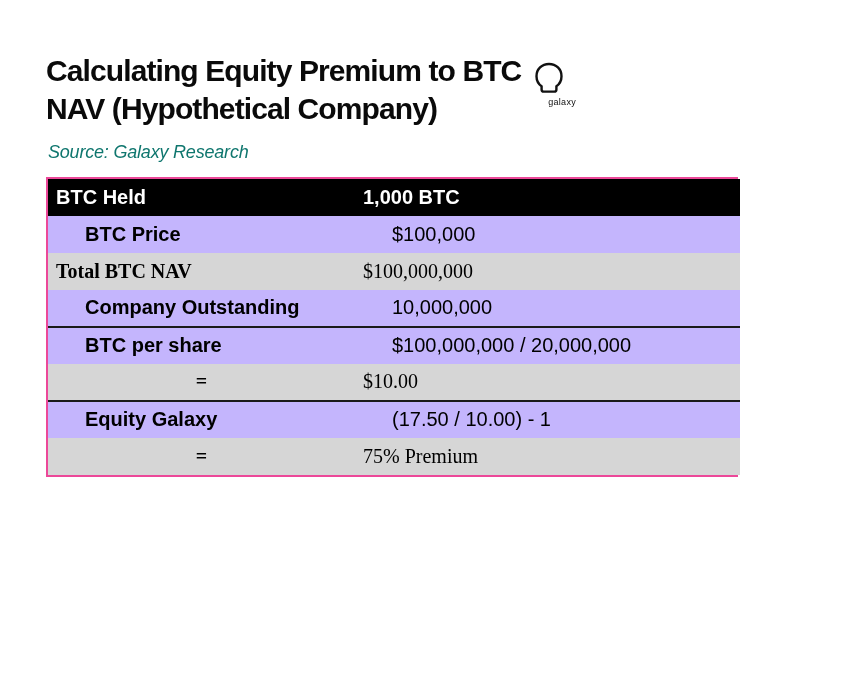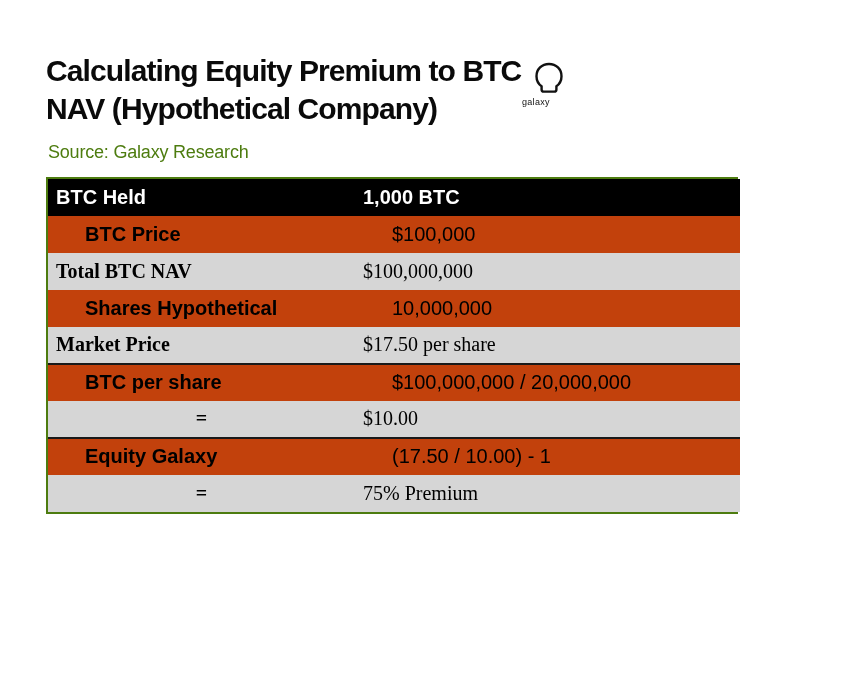--- a/index.html
+++ b/index.html
@@ -31,42 +31,43 @@
     letter-spacing: -0.9px;
     margin: 0;
     max-width: 660px;
     color: #0a0a0a;
   }
   .logo {
     position: absolute;
     top: 10px;
     right: 8px;
     width: 54px;
-    text-align: left;
+    text-align: right;
   }
   .logo svg {
     display: block;
     margin: 0 auto;
   }
   .logo-word {
     font-size: 9px;
     letter-spacing: 0.3px;
     color: #111;
     margin-top: 3px;
   }
   .source {
     font-size: 18px;
-    color: #4d7c0f;
+    color: #0f766e;
     margin: 13px 0 0 2px;
     letter-spacing: -0.2px;
+    font-style: italic;
   }
   .table-wrap {
     margin-top: 14px;
     width: 692px;
-    border: 2px solid #4d7c0f;
+    border: 2px solid #ec4899;
     box-sizing: border-box;
   }
   table.nav-table {
     border-collapse: collapse;
     width: 100%;
     table-layout: fixed;
   }
   table.nav-table td {
     padding: 5px 8px 6px 8px;
     font-size: 20px;
@@ -88,21 +89,21 @@
   tr.header-row td {
     background: #000000;
     color: #ffffff;
     font-weight: 700;
   }
   tr.shade td {
     background: #d6d6d6;
     font-family: Liberation Serif, serif;
   }
   tr.plain td {
-    background: #c2410c;
+    background: #c4b5fd;
     padding-left: 37px;
   }
   tr.group-top td {
     border-top: 2px solid #1a1a1a;
   }
   td.col-label.center {
     text-align: center;
     font-weight: 700;
   }
 </style>
@@ -138,28 +139,24 @@
           <td class="col-label">BTC Price</td>
           <td class="col-value">$100,000</td>
         </tr>
 
         <tr class="shade">
           <td class="col-label">Total BTC NAV</td>
           <td class="col-value">$100,000,000</td>
         </tr>
 
         <tr class="plain">
-          <td class="col-label">Shares Hypothetical</td>
+          <td class="col-label">Company Outstanding</td>
           <td class="col-value">10,000,000</td>
         </tr>
 
-        <tr class="shade">
-          <td class="col-label">Market Price</td>
-          <td class="col-value">$17.50 per share</td>
-        </tr>
 
         <tr class="plain group-top">
           <td class="col-label">BTC per share</td>
           <td class="col-value">$100,000,000 / 20,000,000</td>
         </tr>
 
         <tr class="shade">
           <td class="col-label center">=</td>
           <td class="col-value">$10.00</td>
         </tr>

